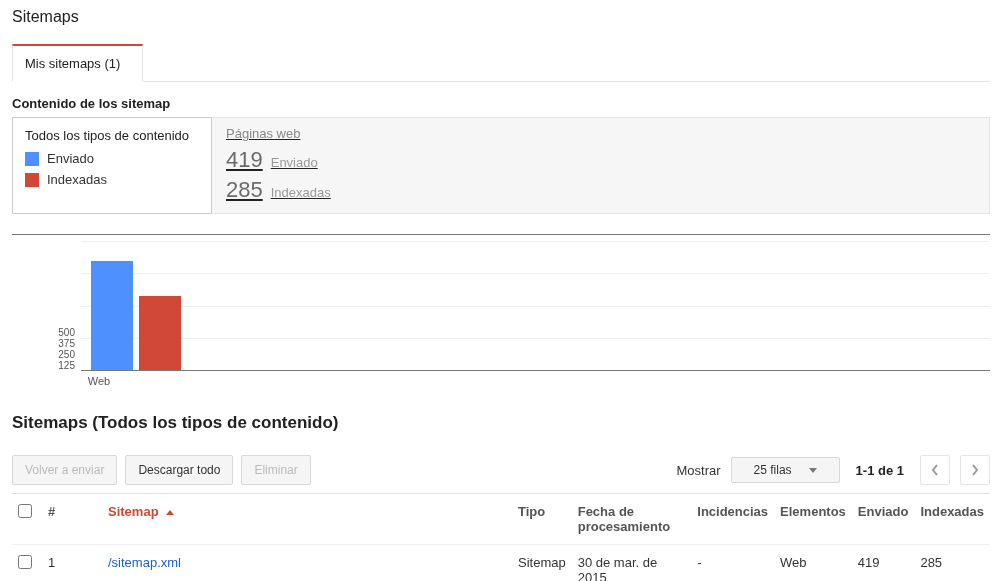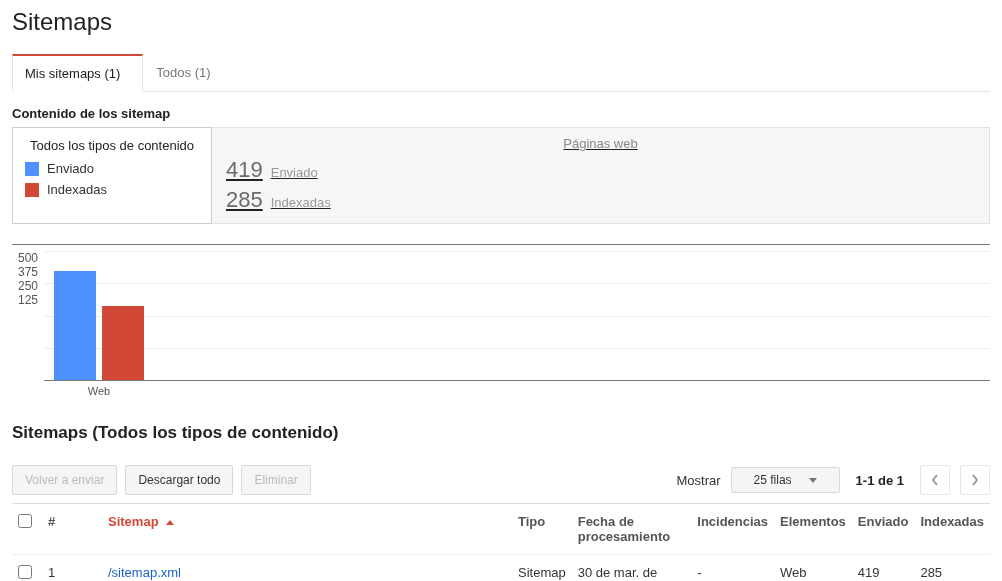--- a/index.html
+++ b/index.html
@@ -11,21 +11,21 @@
     padding: 8px 12px;
     width: 1002px;
   }
   .header-row {
     display: flex;
     justify-content: space-between;
     align-items: flex-start;
     margin-bottom: 18px;
   }
   .page-title {
-    font-size: 24px;
+    font-size: 16px;
     font-weight: normal;
     color: #222;
   }
   .btn-primary {
     background: #d14836;
     color: #fff;
     border: 1px solid #b0281a;
     padding: 8px 14px;
     font-size: 11px;
     font-weight: bold;
@@ -56,21 +56,20 @@
     background: #fff;
   }
   .section-heading {
     font-size: 13px;
     font-weight: bold;
     margin-bottom: 6px;
   }
   .content-summary {
     display: flex;
     margin-bottom: 12px;
-    text-align: center;
   }
   .legend-box {
     border: 1px solid #ccc;
     padding: 10px 12px 14px 12px;
     width: 200px;
     background: #fff;
     z-index: 2;
   }
   .legend-title {
     font-size: 13px;
@@ -121,27 +120,28 @@
   
   .chart-wrap {
     display: flex;
     margin-top: 20px;
     border-top: 1px solid #777;
     padding-top: 6px;
   }
   .chart-yaxis {
     width: 32px;
     text-align: right;
-    font-size: 12px;
+    font-size: 10px;
     color: #555;
     display: flex;
     flex-direction: column;
-    justify-content: flex-start;
+    justify-content: flex-end;
     height: 130px;
     padding-right: 6px;
+    margin-left: 37px;
   }
   .chart-area {
     flex: 1;
     position: relative;
     height: 130px;
     border-bottom: 1px solid #777;
   }
   .grid-line {
     position: absolute;
     left: 0; right: 0;
@@ -285,21 +285,20 @@
 </style>
 </head>
 <body>
 
 <div class="header-row">
   <h1 class="page-title">Sitemaps</h1>
 </div>
 
 <div class="tabs">
   <div class="tab active">Mis sitemaps (1)</div>
-  <div class="tab">Todos (1)</div>
 </div>
 
 <div class="section-heading">Contenido de los sitemap</div>
 
 <div class="content-summary">
   <div class="legend-box">
     <div class="legend-title">Todos los tipos de contenido</div>
     <div class="legend-item">
       <span class="swatch sw-blue"></span>
       <span>Enviado</span>

